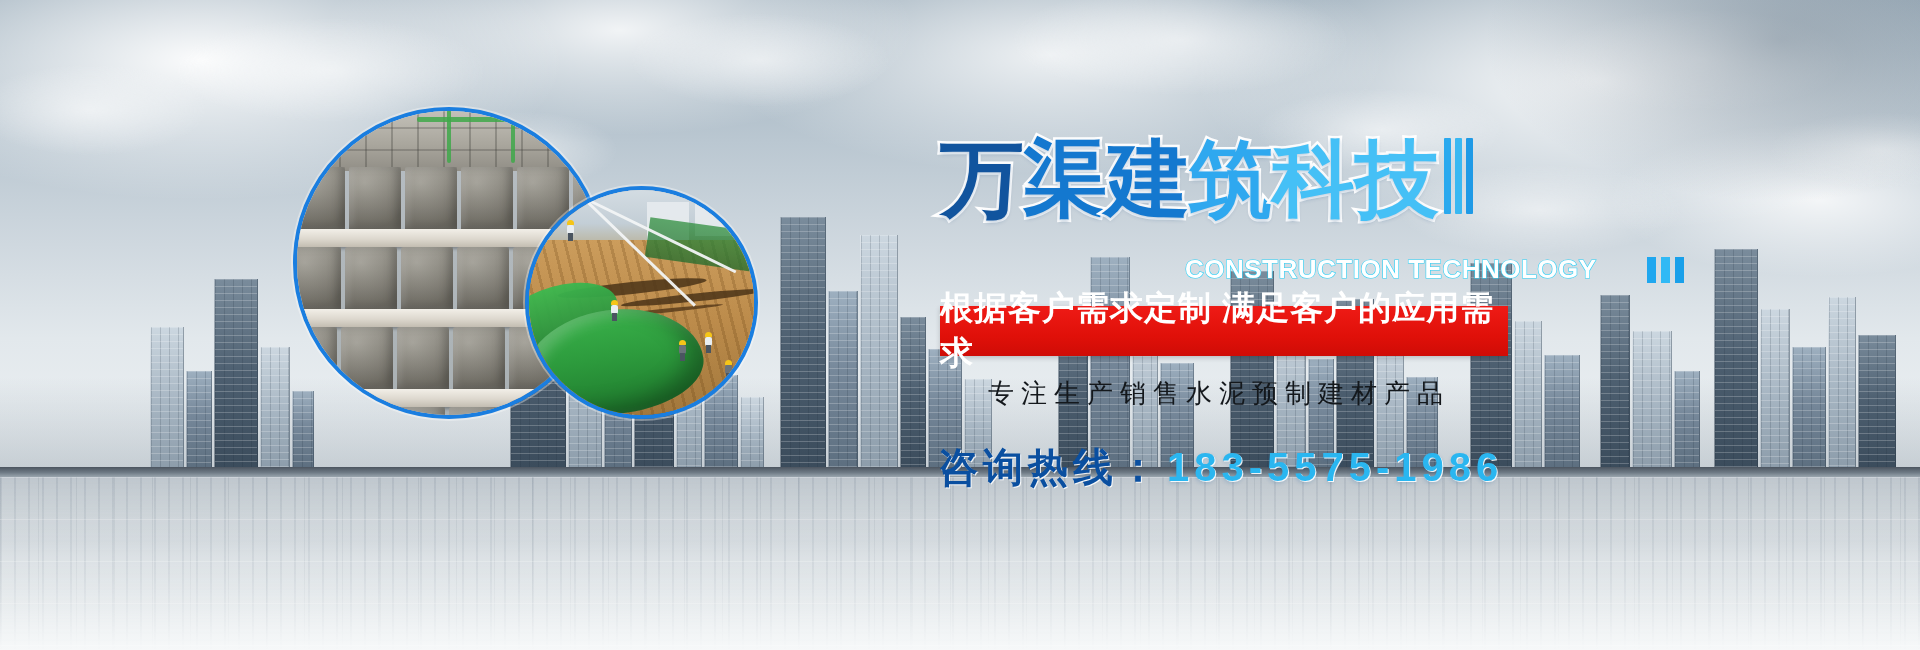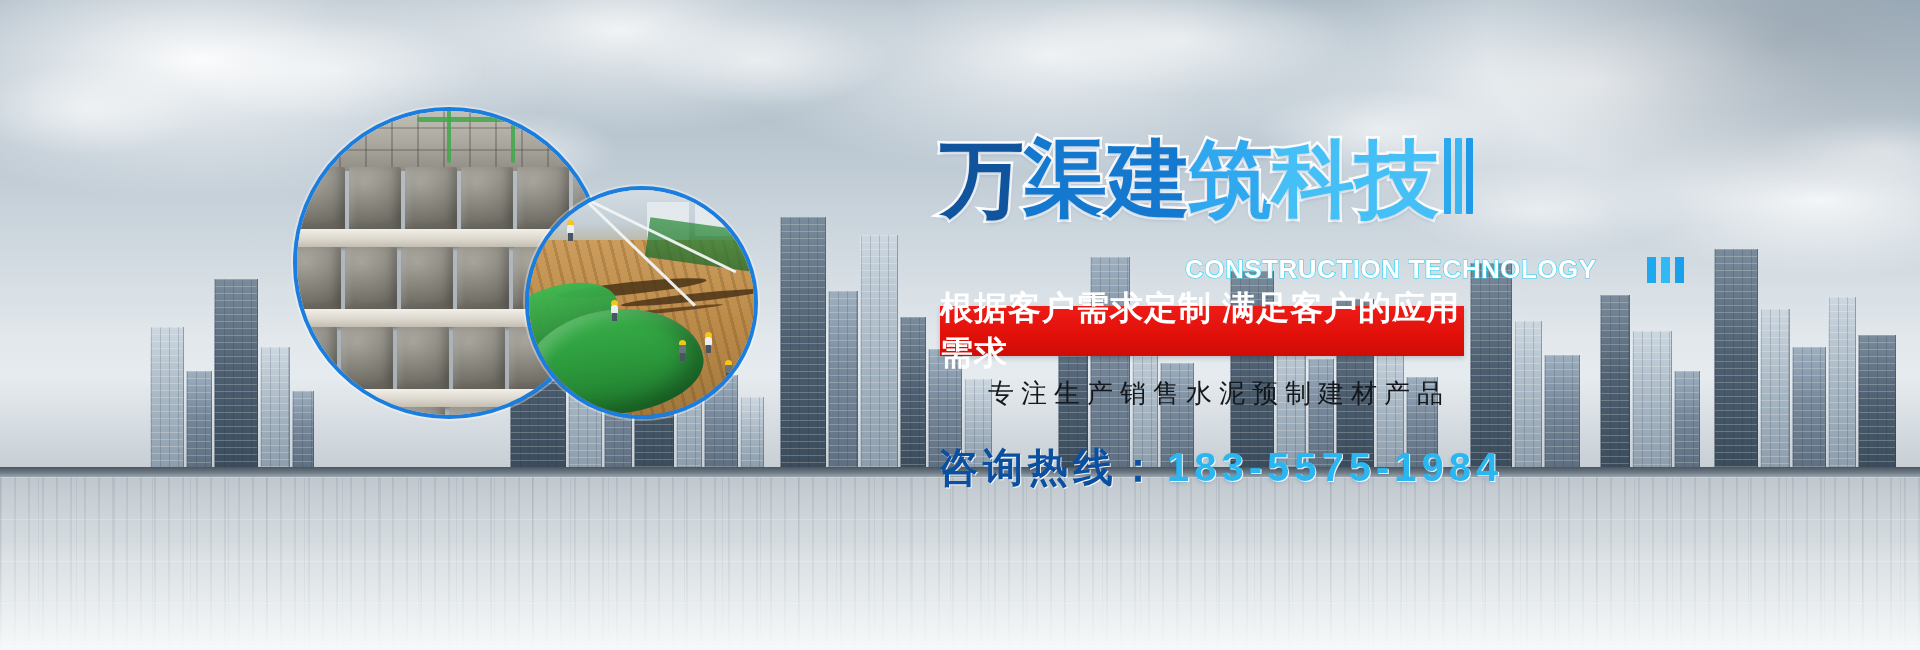--- a/index.html
+++ b/index.html
@@ -199,21 +199,21 @@
     paint-order:stroke fill;
     display:flex; align-items:center;gap:40px;
   }
   .en-bars { display:inline-flex; gap:5px; margin-left:10px; }
   .en-bars i { display:block; width:9px; height:26px; background:#1fa7ef; }
   .en-bars i:nth-child(2){ background:#30b9f5; }
   .en-bars i:nth-child(3){ background:#19a0ea; }
 
   .red-banner {
     position:absolute; left:940px; top:306px;
-    width:524px; height:50px;
+    width:568px; height:50px;
     background:linear-gradient(180deg,#ef1b16 0%, #e01009 60%, #cf0c06 100%);
     display:flex; align-items:center; justify-content:center;
     box-shadow:0 2px 5px rgba(0,0,0,.18);
   }
   .red-banner span {
     color:#ffffff; font-size:33px; font-weight:bold; letter-spacing:1px;
   }
 
   .tagline {
     position:absolute; left:988px; top:376px;
@@ -405,17 +405,17 @@
     </div>
 
     <div class="red-banner">
       <span>根据客户需求定制 满足客户的应用需求</span>
     </div>
 
     <div class="tagline">专注生产销售水泥预制建材产品</div>
 
     <div class="hotline">
       <span class="lab">咨询热线：</span>
-      <span class="num">183-5575-1984</span>
+      <span class="num">183-5575-1986</span>
     </div>
 
   </div>
 </div>
 
 </body></html>

